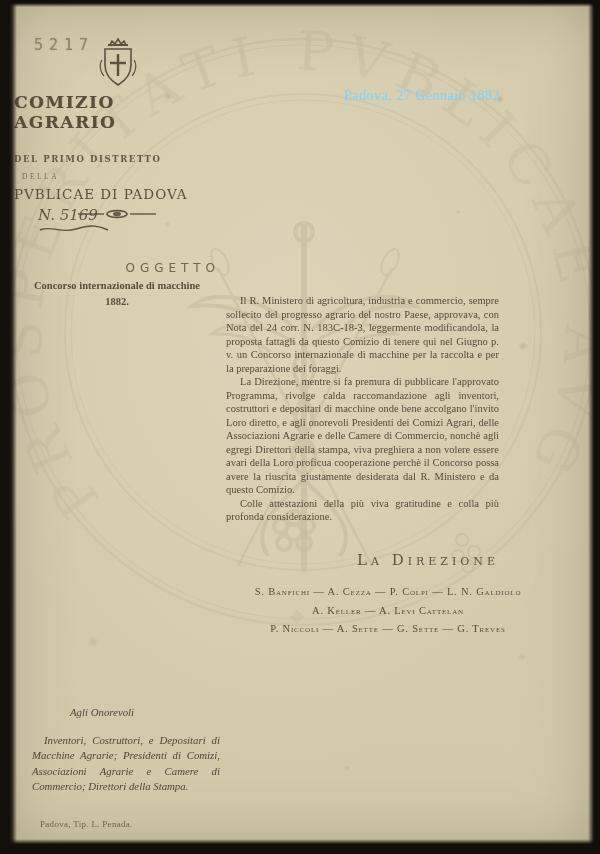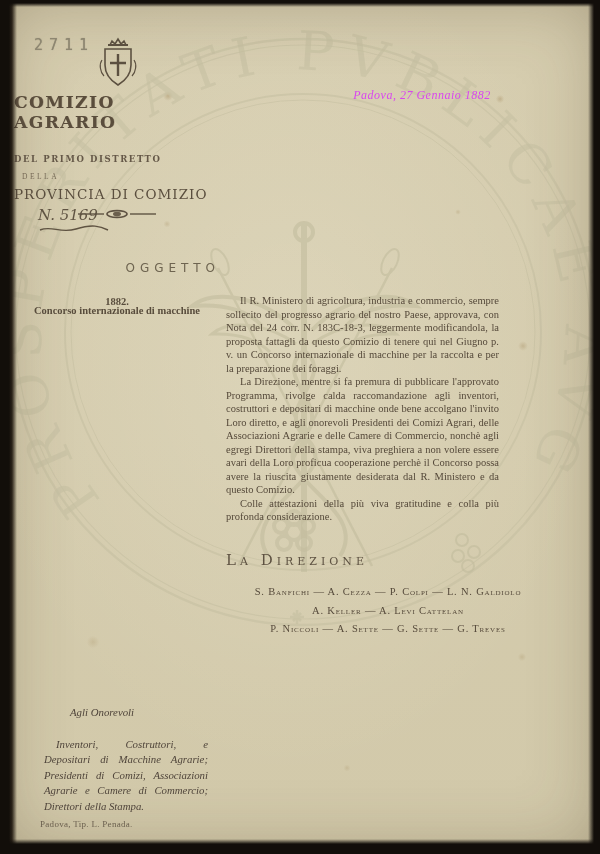--- a/index.html
+++ b/index.html
@@ -40,48 +40,48 @@
   .letterhead{left:14px;top:92px;width:206px;text-align:left;color:#56493a;}
   .org-name{font-family:"DejaVu Serif",serif;font-weight:bold;font-size:17px;
     letter-spacing:1.5px;color:#5a4d3c;text-shadow:.4px .4px 0 rgba(90,77,60,.4);}
   .org-district{margin-top:22px;font-family:"DejaVu Serif",serif;font-weight:bold;
     font-size:8.5px;letter-spacing:1.6px;color:#655848;}
   .org-della{margin-top:8px;font-size:7.5px;letter-spacing:2.5px;color:#766a56;padding-left:8px;}
   .org-province{margin-top:5px;font-family:"DejaVu Serif",serif;font-size:13.5px;
     letter-spacing:1px;color:#5a4e3e;}
   .hdr-divider{margin:7px auto 0;display:block;}
 
-  .dateline{left:342px;top:88px;width:160px;text-align:center;font-style:italic;
-    font-size:12px;letter-spacing:.5px;color:#d946ef;}
+  .dateline{left:342px;top:88px;width:160px;text-align:center;
+    font-size:14px;letter-spacing:.5px;color:#7dd3fc;}
 
   .protocol{left:38px;top:206px;font-style:italic;font-size:15px;color:#5f5342;
     font-family:"DejaVu Serif",serif;}
   .protocol svg{display:block;margin-top:1px;}
 
   .oggetto-label{left:14px;top:261px;width:206px;text-align:right;
     font-family:"DejaVu Sans",sans-serif;font-size:12px;letter-spacing:5px;color:#6e6450;}
   .subject1{left:8px;top:280px;width:218px;text-align:center;font-weight:bold;
-    font-size:10.5px;color:#584c3c;margin-top:25px;}
+    font-size:10.5px;color:#584c3c;}
   .subject2{left:8px;top:296px;width:218px;text-align:center;font-weight:bold;
     font-size:10.5px;color:#584c3c;}
 
   .letter-body{left:226px;top:294px;width:273px;font-size:10.5px;line-height:13.5px;
     text-align:justify;color:#55493a;}
   .letter-body p{margin:0;text-indent:14px;}
 
-  .direzione{left:226px;top:551px;width:273px;text-align:left;
+  .direzione{left:226px;top:551px;width:273px;text-align:right;
     font-family:"DejaVu Serif",serif;font-variant:small-caps;font-size:15px;
     letter-spacing:4px;color:#5e5242;}
   .signatories{left:186px;top:583px;width:404px;text-align:center;
     font-variant:small-caps;font-size:10.5px;letter-spacing:.8px;line-height:18.5px;color:#564a3b;}
 
   .addressee{left:28px;top:693px;width:196px;font-style:italic;font-size:10.8px;
     line-height:15.5px;color:#4f443a;text-align:justify;}
   .addressee .salutation{text-indent:30px;margin:12px;}
-  .addressee .addr-body{text-indent:12px;margin:16px;}
+  .addressee .addr-body{text-indent:12px;margin:4px;}
 
   .imprint{left:40px;top:819px;font-size:9px;letter-spacing:.3px;color:#6a5f4e;}
 </style>
 </head>
 <body>
 
 <div class="stage">
   <div class="paper"></div>
 
   <svg class="wm" width="600" height="854" viewBox="0 0 600 854" aria-hidden="true">
@@ -122,37 +122,37 @@
         <circle cx="284" cy="543" r="7" stroke-width="4"></circle>
       <circle cx="281" cy="526" r="7" stroke-width="4"></circle>
     </g>
     <g stroke="#c3bd9f" fill="none" opacity="0.55">
       <path d="M297,610 v14 M290,617 h14 M293,613 l8,8 M301,613 l-8,8" stroke-width="2.5"></path>
     </g>
   </svg>
 
   <div class="content">
 
-    <div class="abs stamp-number">2711</div>
+    <div class="abs stamp-number">5217</div>
 
     <svg class="abs crest" width="44" height="56" viewBox="0 0 44 56" aria-hidden="true">
       <g stroke="#5c5040" fill="none" stroke-width="1.6">
         <path d="M14,9 l2,-4 3,3 3,-5 3,5 3,-3 2,4"></path>
         <path d="M12,9 h20" stroke-width="2"></path>
         <path d="M9,13 h26 v16 c0,11 -8,17 -13,20 c-5,-3 -13,-9 -13,-20 z"></path>
         <path d="M22,18 v22 M14,27 h16" stroke-width="2.4"></path>
         <path d="M6,24 c-3,4 -2,12 2,16 M38,24 c3,4 2,12 -2,16" stroke-width="1.2"></path>
       </g>
     </svg>
 
     <div class="abs letterhead">
       <div class="org-name">COMIZIO AGRARIO</div>
       <div class="org-district">DEL PRIMO DISTRETTO</div>
       <div class="org-della">DELLA</div>
-      <div class="org-province">PROVINCIA DI COMIZIO</div>
+      <div class="org-province">PVBLICAE DI PADOVA</div>
       <svg class="hdr-divider" width="78" height="10" viewBox="0 0 78 10" aria-hidden="true">
         <g stroke="#5f5343" fill="#6b5f4d">
           <line x1="0" y1="5" x2="26" y2="5" stroke-width="1.4"></line>
           <line x1="52" y1="5" x2="78" y2="5" stroke-width="1.4"></line>
           <ellipse cx="39" cy="5" rx="10" ry="3.4" fill="none" stroke-width="1.6"></ellipse>
           <ellipse cx="39" cy="5" rx="4" ry="2.2" stroke="none"></ellipse>
         </g>
       </svg>
     </div>
 

